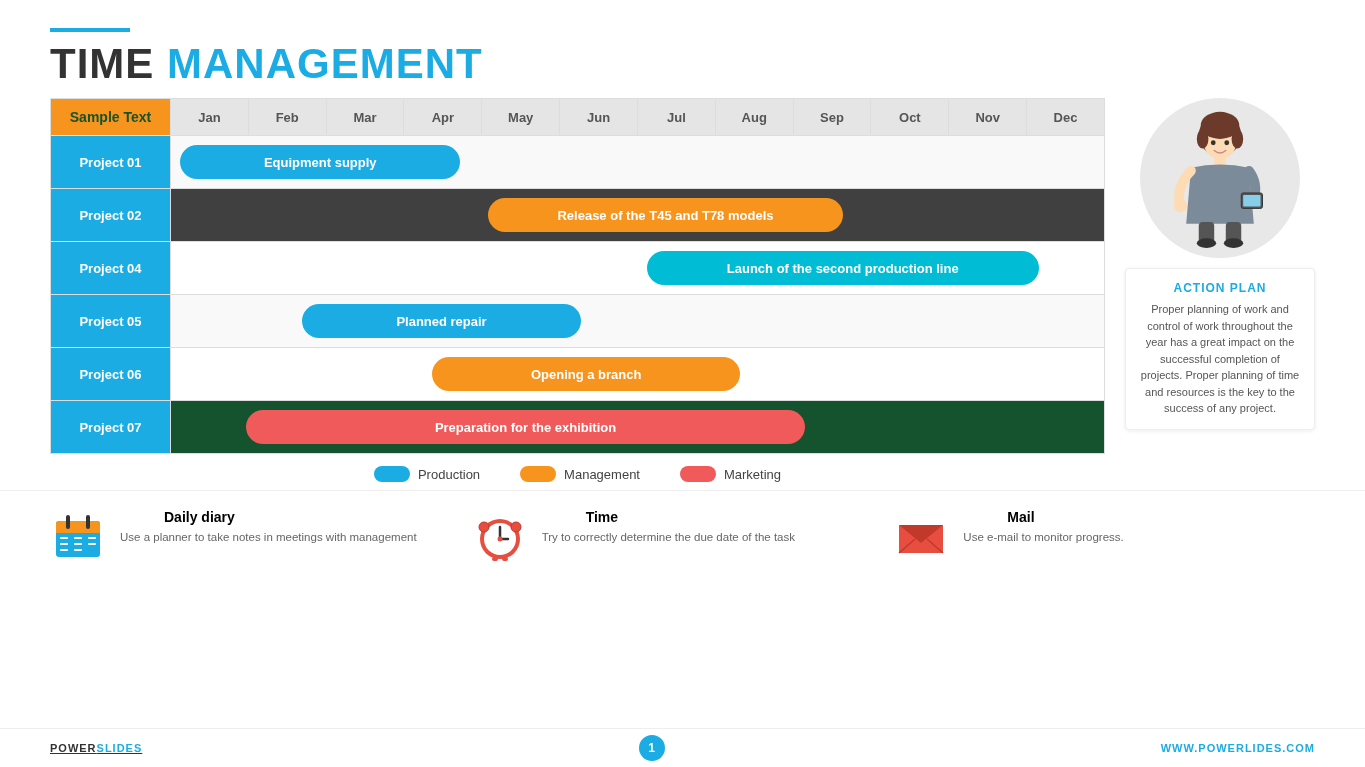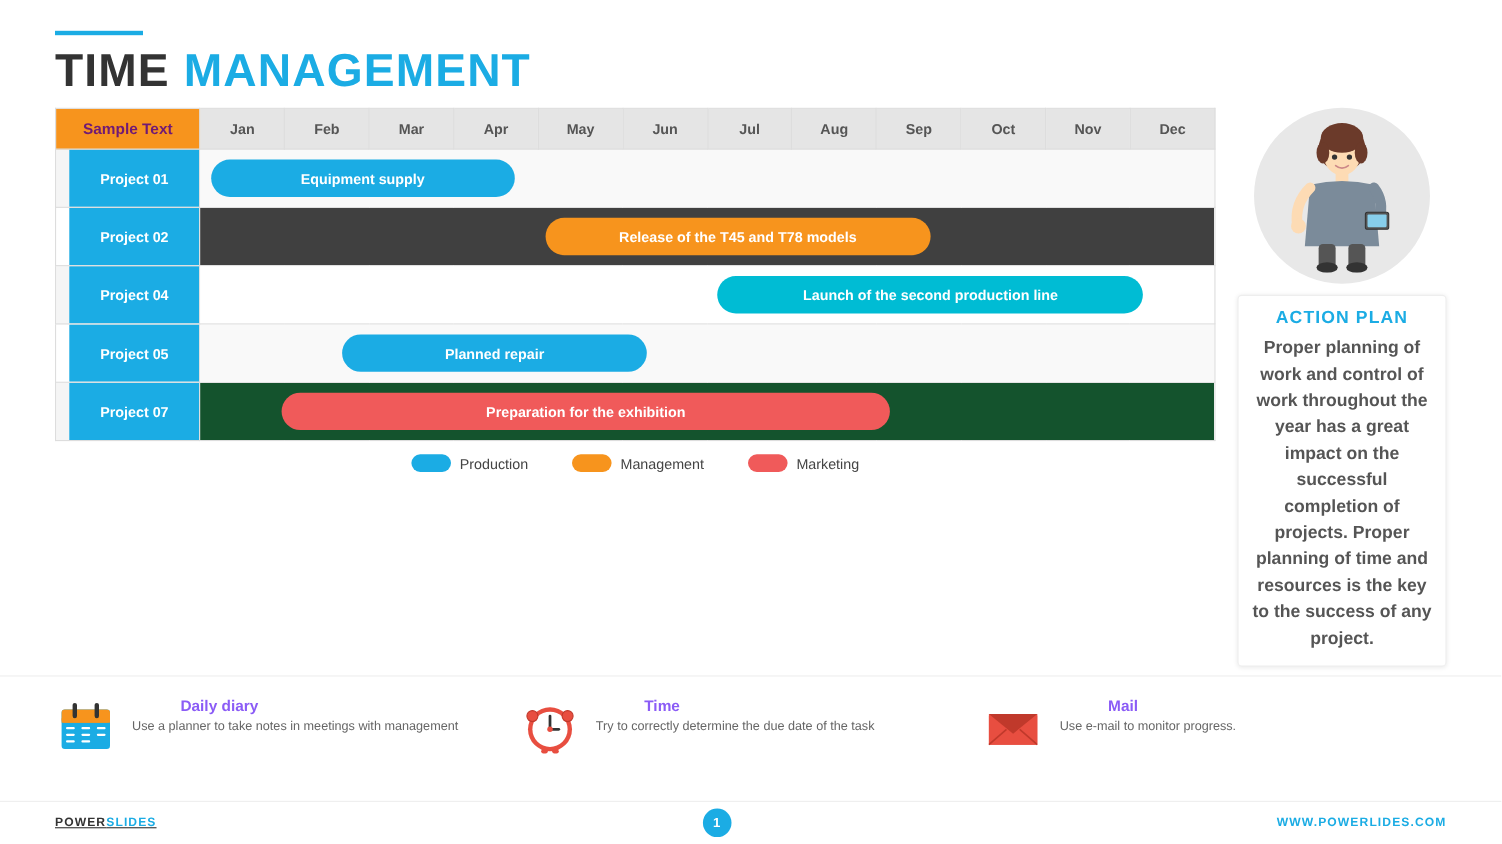--- a/index.html
+++ b/index.html
@@ -56,21 +56,21 @@
       background: #e5e5e5;
       border: 1px solid #ddd;
       text-align: center;
       font-size: 13px;
       font-weight: 600;
       color: #555;
       padding: 10px 5px;
     }
     .gantt-header-row th.sample-text {
       background: #F7941D;
-      color: #701a75;
+      color: #14532d;
       font-weight: 700;
       font-size: 14px;
     }
 
     .gantt-row td {
       border: 1px solid #ddd;
       padding: 0;
       height: 52px;
     }
     .gantt-row:nth-child(odd) {
@@ -85,21 +85,20 @@
       color: #fff;
       text-align: left;
       font-size: 13px;
       font-weight: 600;
       padding: 0 8px;
       height: 52px;
       display: flex;
       align-items: center;
       justify-content: center;
       min-width: 110px;
-      margin-left: 12px;
     }
 
     .gantt-cell {
       position: relative;
       height: 52px;
       margin-left: 48px;
     }
 
     
     .bar {
@@ -160,21 +159,21 @@
       width: 56px;
       height: 56px;
       flex-shrink: 0;
       display: flex;
       align-items: center;
       justify-content: center;
     }
     .bottom-text h3 {
       font-size: 14px;
       font-weight: 700;
-      color: #8b5cf6;
+      color: #000000;
       margin-bottom: 4px;
       padding-left: 44px;
     }
     .bottom-text p {
       font-size: 11.5px;
       color: #666;
       line-height: 1.4;
     }
 
     
@@ -235,32 +234,31 @@
     }
     .action-plan-box {
       background: #fff;
       border: 1px solid #eee;
       border-radius: 4px;
       padding: 12px;
       box-shadow: 0 1px 4px rgba(0,0,0,0.08);
       text-align: center;
     }
     .action-plan-box h3 {
-      font-size: 16px;
+      font-size: 12px;
       font-weight: 700;
       color: #1BACE4;
       margin-bottom: 6px;
       letter-spacing: 1px;
       text-align: center;
     }
     .action-plan-box p {
-      font-size: 16px;
+      font-size: 11px;
       color: #555;
       line-height: 1.5;
-      font-weight: bold;
     }
 
     
     .woman-svg {
       width: 120px;
       height: 140px;
     }
   </style>
 </head>
 <body>
@@ -341,20 +339,28 @@
 
         <tr class="gantt-row">
           <td>
               <div class="project-label">Project 05</div>
             </td>
           <td class="gantt-cell" colspan="12" style="position:relative; background:#f9f9f9;">
             <div class="bar bar-blue" style="left:14%;width:30%;">Planned repair</div>
           </td>
         </tr>
 
+        <tr class="gantt-row">
+          <td>
+              <div class="project-label">Project 06</div>
+            </td>
+          <td class="gantt-cell" colspan="12" style="position:relative; background:#fff;">
+            <div class="bar bar-orange" style="left:28%;width:33%;">Opening a branch</div>
+          </td>
+        </tr>
 
         <tr class="gantt-row">
           <td>
               <div class="project-label">Project 07</div>
             </td>
           <td class="gantt-cell" colspan="12" style="position:relative; background:#14532d;">
             <div class="bar bar-red" style="left:8%;width:60%;">Preparation for the exhibition</div>
           </td>
         </tr>
       </tbody>

